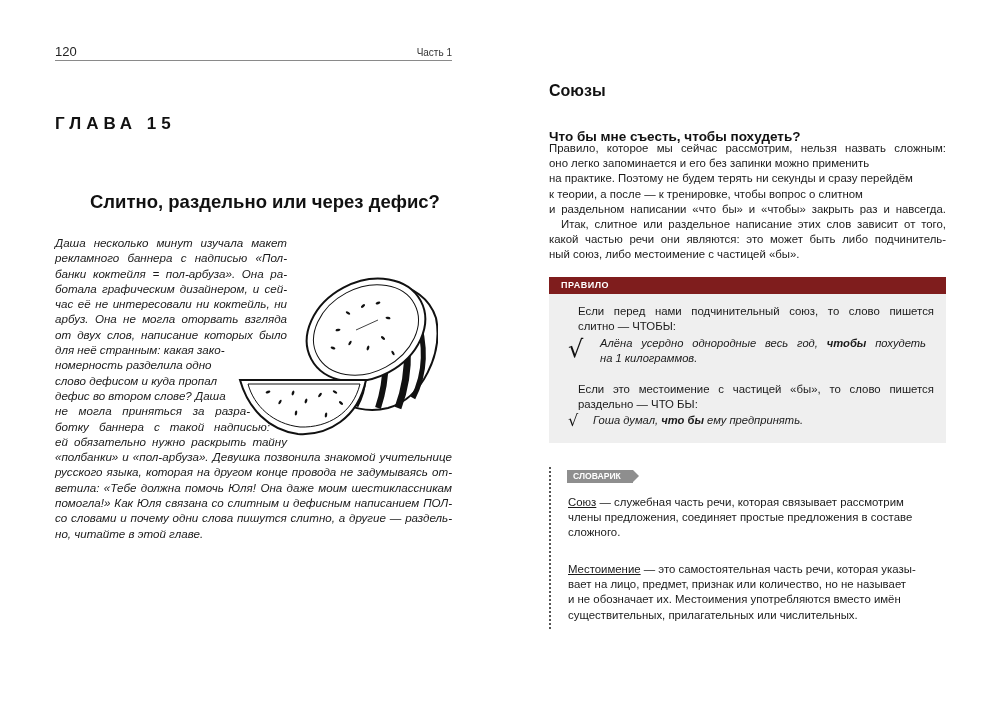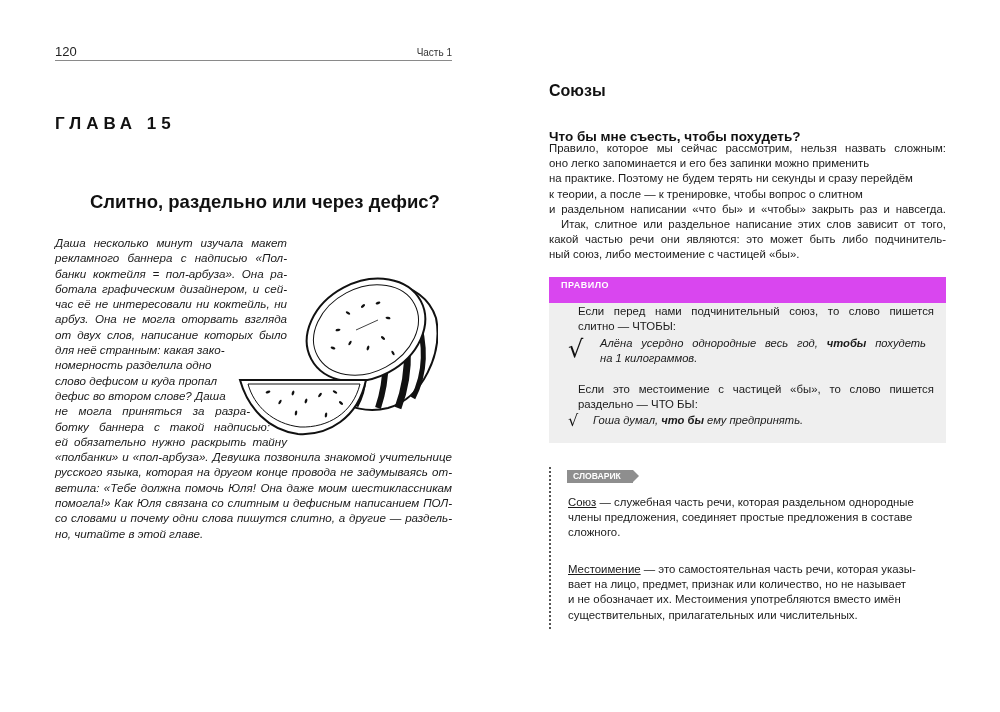--- a/index.html
+++ b/index.html
@@ -61,21 +61,21 @@
     font-family: "Liberation Sans", sans-serif; font-size: 11.4px; line-height: 15.2px; color: #1a1a1a;
   }
   .body-text .ln { display: block; white-space: nowrap; }
   .body-text .ln.j { text-align: justify; text-align-last: justify; }
   .body-text .ln.indent { padding-left: 12px; }
 
   .rule-box {
     position: absolute; left: 49px; top: 277px; width: 397px; height: 166px; background: #efefef;
   }
   .rule-header {
-    height: 26px; background: #d946ef; color: #ffffff;
+    height: 17px; background: #7f1d1d; color: #ffffff;
     font-family: "Liberation Sans", sans-serif; font-weight: bold; font-size: 9px;
     line-height: 17px; padding-left: 12px; letter-spacing: 0.5px;
   }
   .rule-text {
     position: absolute; left: 21px; width: 356px;
     font-family: "Liberation Sans", sans-serif; font-size: 11.4px; line-height: 15.2px; color: #1a1a1a; margin-left: 8px;
   }
   .rule-text .ln { display: block; white-space: nowrap; }
   .rule-text .ln.j { text-align: justify; text-align-last: justify; }
   .check {
@@ -225,21 +225,21 @@
     <span class="check" style="left:19px; top:134px; font-size:16px;">√</span>
     <div class="example" style="left:44px; top:136px; width:330px;">
       <span class="ln"><span>Гоша думал, </span><b>что бы</b><span> ему предпринять.</span></span>
     </div>
   </div>
 
   <div class="glossary-border"></div>
   <div class="glossary-tag">СЛОВАРИК</div>
 
   <div class="glossary-entry" style="top:495px;">
-    <span class="ln"><span class="term">Союз</span><span> — служебная часть речи, которая раздельном однородные</span></span>
+    <span class="ln"><span class="term">Союз</span><span> — служебная часть речи, которая связывает рассмотрим</span></span>
     <span class="ln">члены предложения, соединяет простые предложения в составе</span>
     <span class="ln">сложного.</span>
   </div>
 
   <div class="glossary-entry" style="top:562px;">
     <span class="ln"><span class="term">Местоимение</span><span> — это самостоятельная часть речи, которая указы-</span></span>
     <span class="ln">вает на лицо, предмет, признак или количество, но не называет</span>
     <span class="ln">и не обозначает их. Местоимения употребляются вместо имён</span>
     <span class="ln">существительных, прилагательных или числительных.</span>
   </div>

